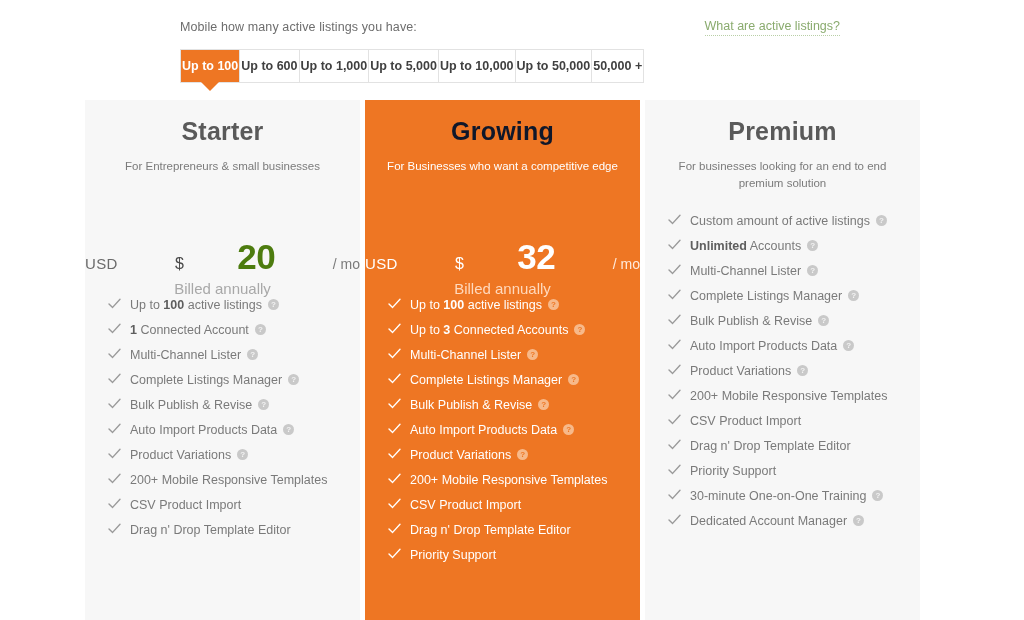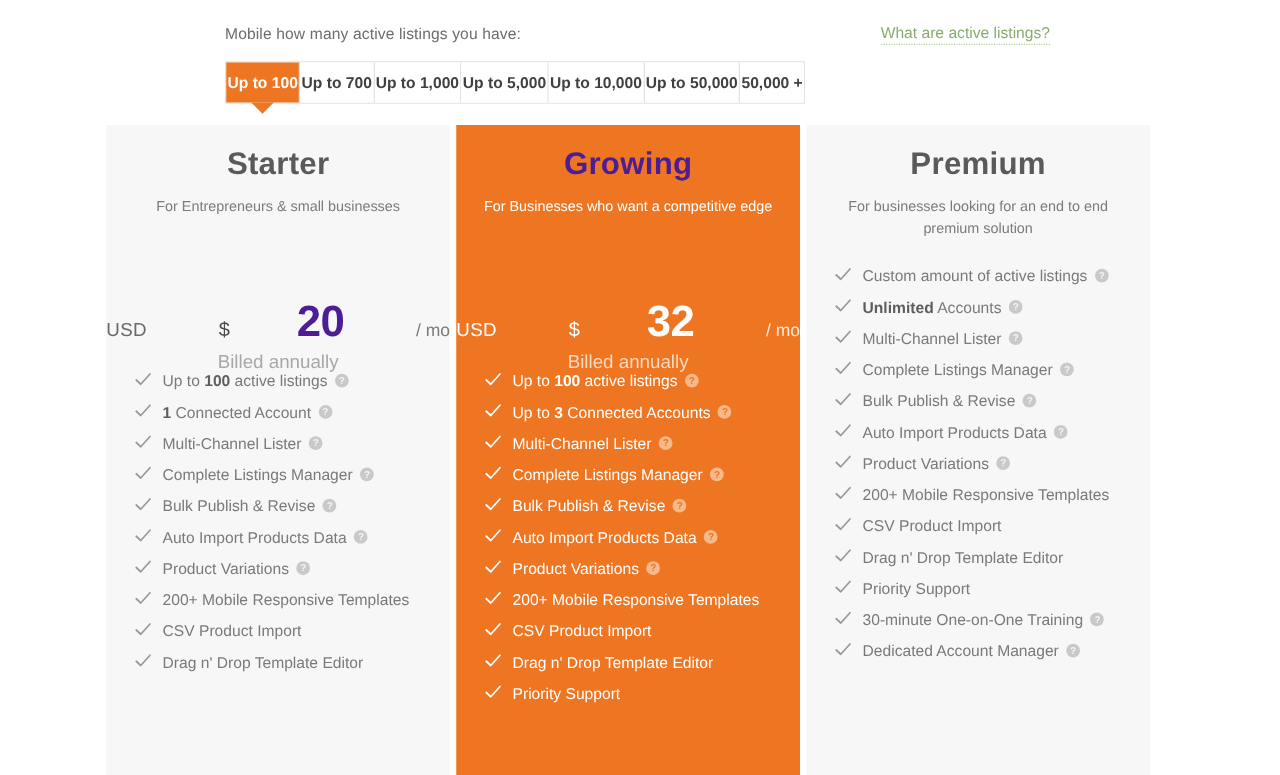--- a/index.html
+++ b/index.html
@@ -49,33 +49,33 @@
     width: 275px; height: 520px; background: #f7f7f7; padding-top: 17px;
     position: relative;
   }
   .card.spacer { width: 5px; background: #ffffff; height: 520px; }
   .card.featured { width: 275px; background: #ee7623; }
 
   .card-title {
     text-align: center; font-size: 25px; font-weight: bold; color: #5a5a5a;
     letter-spacing: .2px; margin-bottom: 12px;
   }
-  .featured .card-title { color: #4c1d95; }
+  .featured .card-title { color: #0f172a; }
 
   .card-sub {
     text-align: center; font-size: 11.5px; color: #7b7b7b;
     line-height: 17px; padding: 0 22px; min-height: 34px;
   }
   .featured .card-sub { color: #ffffff; }
 
   .price-block { text-align: center; margin-top: 22px; height: 62px; }
   .price-line { display: flex; align-items: baseline; justify-content: space-between; }
   .cur { font-size: 15px; color: #6a6a6a; letter-spacing: .3px; }
   .dollar { font-size: 16px; color: #4a4a4a; margin-left: 4px; }
-  .amount { font-size: 35px; font-weight: bold; color: #4c1d95; line-height: 1; letter-spacing: -.5px; }
+  .amount { font-size: 35px; font-weight: bold; color: #4d7c0f; line-height: 1; letter-spacing: -.5px; }
   .permo { font-size: 14px; color: #7b7b7b; margin-left: 4px; margin-top: 42px; }
   .billed { font-size: 15px; color: #a8a8a8; margin-top: 6px; }
   .featured .cur, .featured .dollar, .featured .amount { color: #ffffff; }
   .featured .permo { color: #ffeadb; }
   .featured .billed { color: #ffd9bd; }
 
   .talk-block { text-align: center; margin-top: 18px; height: 62px; }
   .talk {
     display: inline-block; font-size: 30px; color: #6aa84f; font-weight: normal;
     border-bottom: 1px dotted #a9c99b; padding-bottom: 3px; cursor: pointer;
@@ -109,21 +109,21 @@
 
 <div class="page">
 
   <div class="topbar">
     <span class="topbar-label">Mobile how many active listings you have:</span>
     <a class="listings-link">What are active listings?</a>
   </div>
 
   <div class="tabs">
       <div class="tab active">Up to 100</div>
-      <div class="tab">Up to 700</div>
+      <div class="tab">Up to 600</div>
       <div class="tab">Up to 1,000</div>
       <div class="tab">Up to 5,000</div>
       <div class="tab">Up to 10,000</div>
       <div class="tab">Up to 50,000</div>
       <div class="tab">50,000 +</div>
     </div>
 
   <div class="cards">
       <div class="card">
         <div class="card-title">Starter</div>

